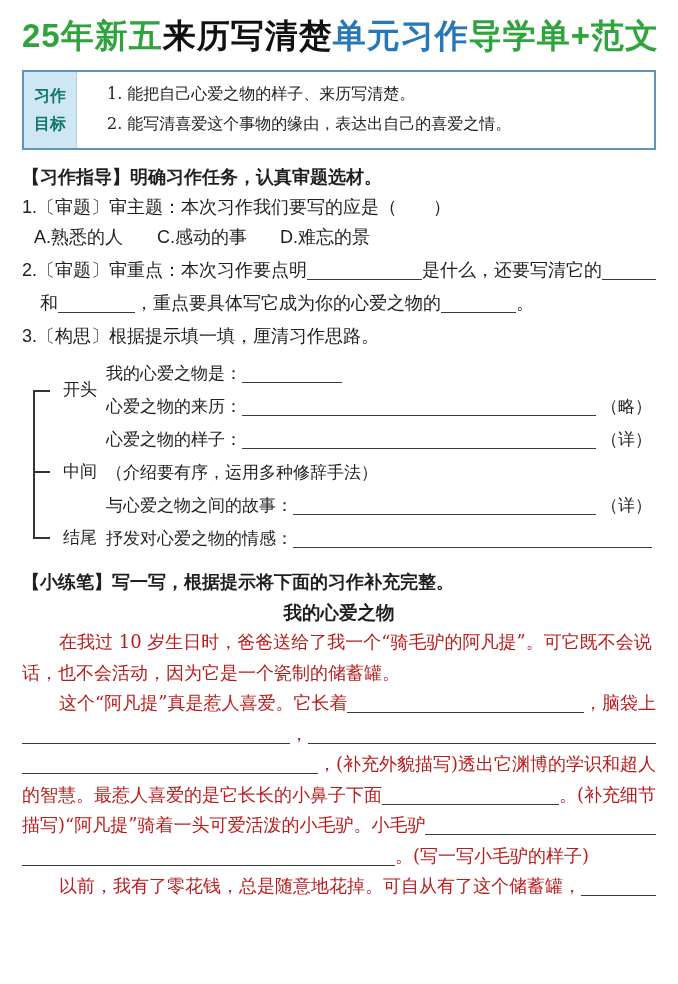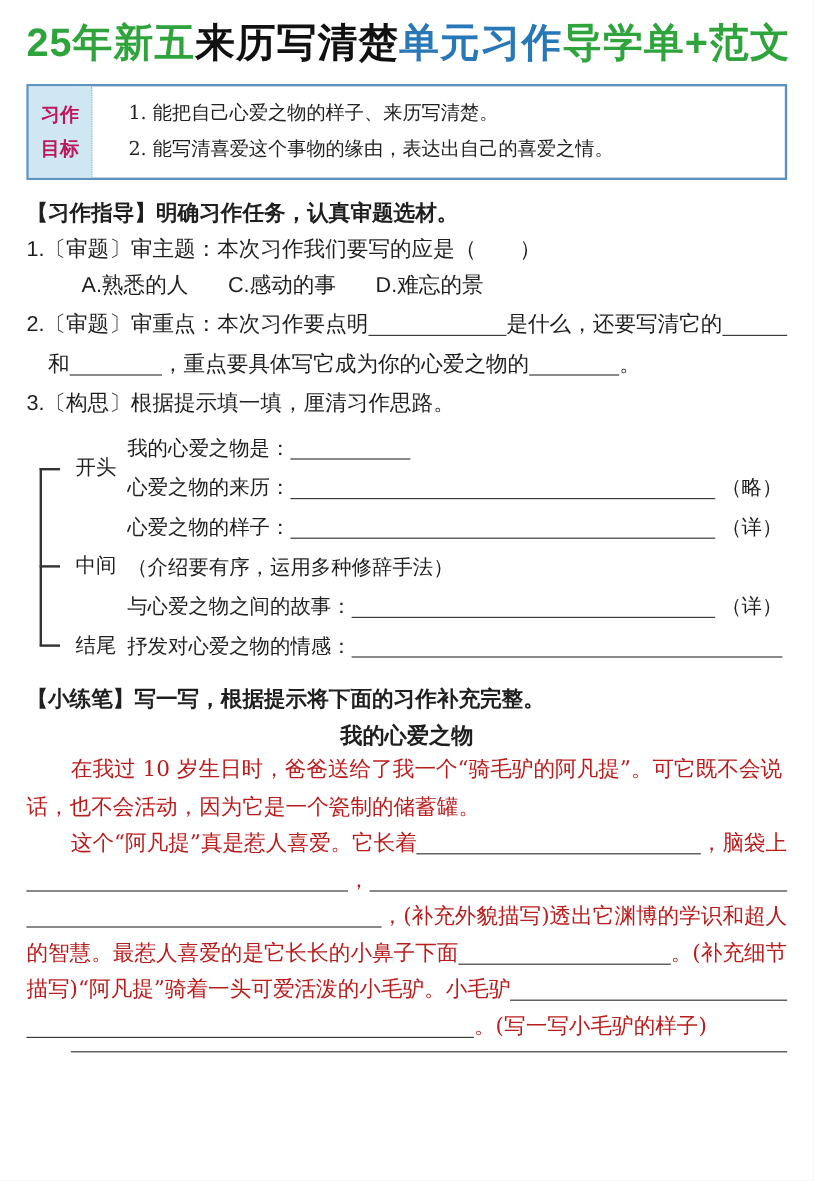--- a/index.html
+++ b/index.html
@@ -11,28 +11,28 @@
   .main-title{text-align:center;font-size:33px;font-weight:700;line-height:40px;letter-spacing:1px;white-space:nowrap;}
   .main-title .green{color:var(--title-green);}
   .main-title .blue{color:var(--title-blue);}
   .main-title .black{color:#111;}
   .subtitle{text-align:center;font-size:26px;font-weight:500;color:#2d2d2d;line-height:34px;letter-spacing:1px;white-space:pre;}
 
   
   .goal-box{margin-top:14px;border:2px solid var(--box-border);display:flex;}
   .goal-label{width:52px;background:var(--box-label-bg);display:flex;flex-direction:column;
               justify-content:center;align-items:center;gap:7px;font-weight:700;font-size:16px;
-              color:#be185d;padding:10px 0;border-right:1px dotted #98bdd6;}
+              color:#0f766e;padding:10px 0;border-right:1px dotted #98bdd6;}
   .goal-body{flex:1;padding:7px 14px 9px 30px;font-family:"DejaVu Serif","Liberation Serif",serif;font-size:16px;color:#222;}
   .goal-item{line-height:30px;white-space:nowrap;}
 
   
   .sec-heading{font-size:18px;font-weight:700;line-height:30px;margin-top:12px;white-space:nowrap;}
   .gline{font-size:18px;line-height:30px;display:flex;align-items:baseline;}
-  .options-row{display:flex;padding-left:12px;font-size:18px;line-height:30px;text-align:right;}
+  .options-row{display:flex;padding-left:12px;font-size:18px;line-height:30px;}
   .options-row .opt{width:123px;white-space:nowrap;}
   .mt3{margin-top:3px;}
 
   
   .outline{position:relative;margin-top:6px;height:198px;}
   .orow{display:flex;align-items:baseline;margin-left:84px;margin-right:4px;height:33px;line-height:33px;font-size:17px;}
   .bracket-label{position:absolute;left:41px;font-size:17px;line-height:22px;white-space:nowrap;}
   .bl-0{top:22px;} .bl-1{top:104px;} .bl-2{top:170px;}
   .vline{position:absolute;left:11px;top:33px;width:2px;height:148px;background:#333;}
   .tick{position:absolute;left:11px;width:17px;height:2px;background:#333;}
@@ -166,18 +166,19 @@
         </div>
         <div class="eline">
           <span class="t">描写)“阿凡提”骑着一头可爱活泼的小毛驴。小毛驴</span>
           <div class="bk bkf"></div>
         </div>
         <div class="eline">
           <div class="bk" style="width: 373px;"></div>
           <span class="t">。(写一写小毛驴的样子)</span>
         </div>
         <div class="eline" style="padding-left: 37px;">
+          <span class="t">以前，我有了零花钱，总是随意地花掉。可自从有了这个储蓄罐，</span>
           <div class="bk bkf"></div>
         </div>
       </div>
 
   </div>
 </div>
 
 </body></html>

